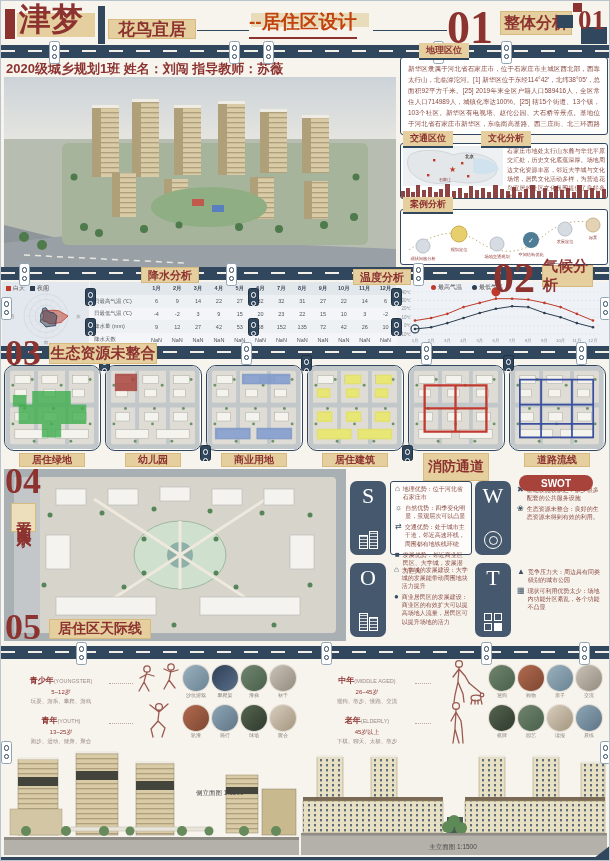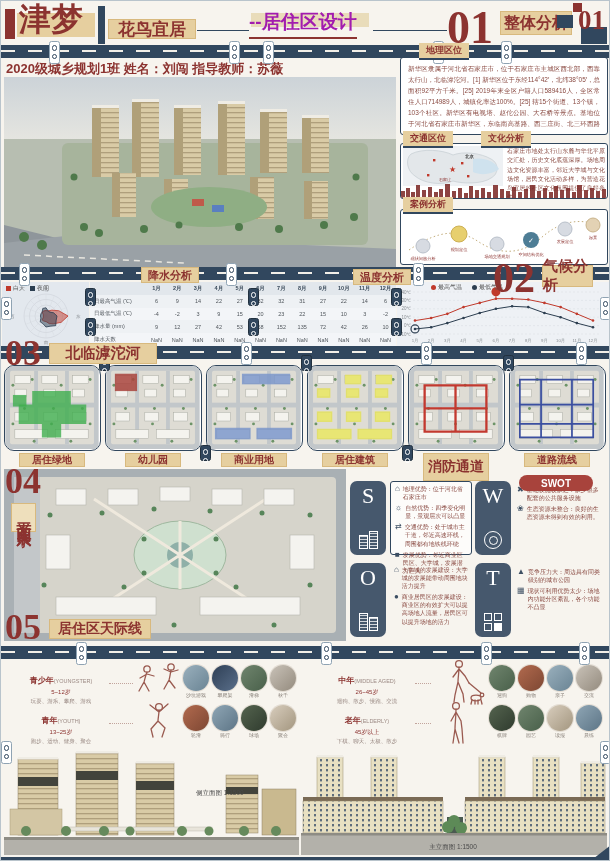--- a/index.html
+++ b/index.html
@@ -129,21 +129,21 @@
     </defs>
   </svg>
 
   <div class="abs" style="left:4px;top:8px;width:10px;height:30px;background:#8c3330;"></div>
   <div class="abs" style="left:16px;top:12px;width:78px;height:24px;background:#e6cf9f;"></div>
   <div class="abs bignum" style="left:18px;top:2px;font-size:32px;z-index:2;">津梦</div>
   <div class="abs" style="left:97px;top:5px;width:7px;height:38px;background:#31475e;"></div>
   <div class="abs tanbox" style="left:107px;top:18px;width:88px;height:20px;font-size:17px;">花鸟宜居</div>
   <div class="abs" style="left:196px;top:29px;width:52px;height:1px;background:#31475e;"></div>
   <div class="abs" style="left:250px;top:12px;width:118px;height:14px;background:#e9dcba;"></div>
-  <div class="abs" style="left:248px;top:8px;font-size:19px;font-weight:700;color:#a21caf;border-bottom:2.5px solid #8c3330;padding-bottom:2px;z-index:2;">--居住区设计</div>
+  <div class="abs" style="left:248px;top:8px;font-size:19px;font-weight:700;color:#c2410c;border-bottom:2.5px solid #8c3330;padding-bottom:2px;z-index:2;">--居住区设计</div>
   <div class="abs" style="left:372px;top:29px;width:74px;height:1px;background:#31475e;"></div>
   <div class="abs bignum" style="left:446px;top:4px;font-size:46px;z-index:2;">01</div>
   <div class="abs tanbox" style="left:499px;top:10px;width:72px;height:24px;font-size:16px;">整体分析</div>
   <div class="abs" style="left:572px;top:2px;width:9px;height:9px;background:#8c3330;"></div>
   <div class="abs" style="left:556px;top:14px;width:16px;height:13px;background:#31475e;"></div>
   <div class="abs" style="left:580px;top:26px;width:26px;height:17px;background:#31475e;"></div>
   <div class="abs bignum" style="left:577px;top:6px;font-size:27px;z-index:2;">01</div>
 
   <div class="roadbar" style="top:44px;"></div>
   <div class="rpost" style="left:48px;top:40px;"></div>
@@ -523,21 +523,21 @@
         <text x="205" y="37.187200000000004" font-size="4.5" fill="#2c3e50">9.42</text>
       </svg>
   </div>
 
   <div class="roadbar" style="top:345px;"></div>
   <div class="rpost" style="left:240px;top:341px;"></div>
   <div class="rpost" style="left:420px;top:341px;"></div>
   <div class="rpost" style="left:575px;top:341px;"></div>
 
   <div class="abs bignum" style="left:4px;top:334px;font-size:36px;z-index:5;">03</div>
-  <div class="abs tanbox" style="left:48px;top:342px;width:108px;height:21px;font-size:15px;z-index:5;">北临滹沱河</div>
+  <div class="abs tanbox" style="left:48px;top:342px;width:108px;height:21px;font-size:15px;z-index:5;">生态资源未整合</div>
 
   <div class="abs panelbox mini-panel" style="left: 3px; top: 364px; width: 97px; height: 86px; --hl: #3fae4d;">
     <svg width="94" height="83" viewBox="0 0 97 86">
         <use href="#plan-base"></use>
       <path d="M28,26 h40 v14 h16 v20 h-26 v14 h-20 v-14 h-24 v-20 h14 z" fill="var(--hl)" opacity="0.8"></path>
       <rect x="8" y="30" width="14" height="12" fill="var(--hl)" opacity="0.8"></rect>
       </svg>
   </div>
   <div class="abs panelbox mini-panel" style="left: 104px; top: 364px; width: 97px; height: 86px; --hl: #a8433c;">
     <svg width="94" height="83" viewBox="0 0 97 86">

